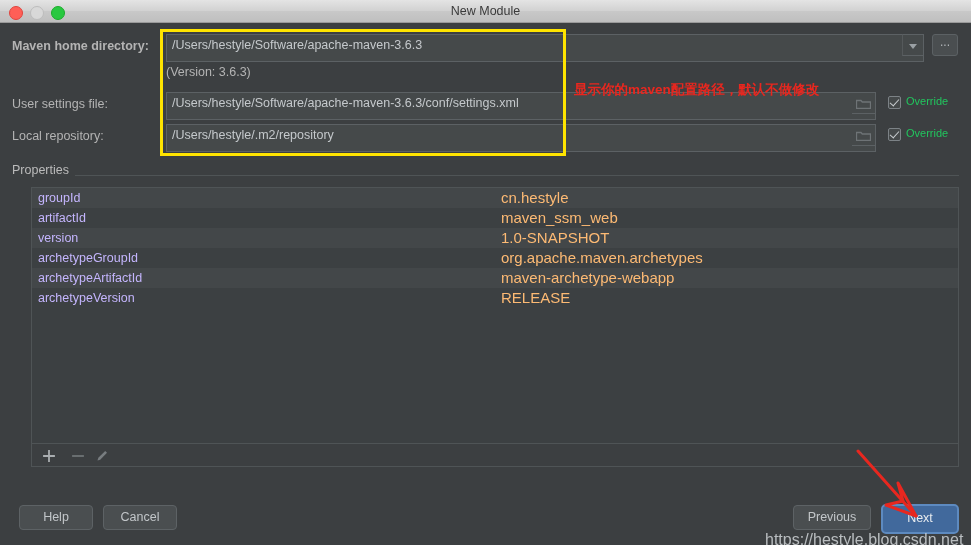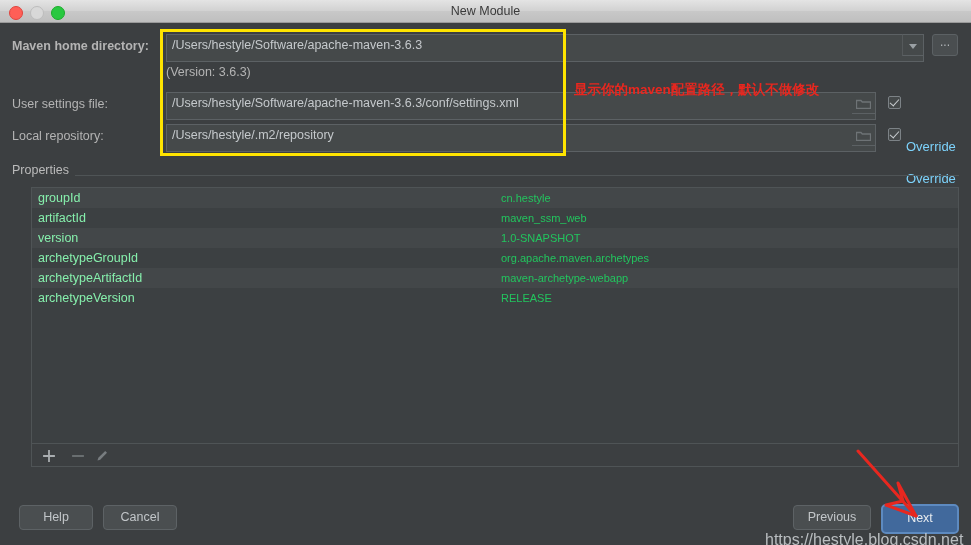--- a/index.html
+++ b/index.html
@@ -155,23 +155,22 @@
     left: 3px; top: 0px;
     width: 4px; height: 8px;
     border: solid #c9cdd0;
     border-width: 0 1.6px 1.6px 0;
     transform: rotate(42deg);
   }
   .ob-user  { left: 888px; top: 73px; }
   .ob-local { left: 888px; top: 105px; }
   .override-label {
     position: absolute;
-    color: #7dd3fc;
-    font-size: 13px;
-    margin-top: 44px;
+    color: #22c55e;
+    font-size: 11px;
   }
   .ol-user  { left: 906px; top: 72px; }
   .ol-local { left: 906px; top: 104px; }
 
   
   .yellow-box {
     position: absolute;
     left: 160px; top: 6px;
     width: 406px; height: 127px;
     border: 3px solid #ffe400;
@@ -219,31 +218,31 @@
     height: 20px;
     line-height: 20px;
     display: flex;
   }
   .prop-row.odd  { background: #434749; }
   .prop-row.even { background: #3c4042; }
   .prop-key {
     width: 467px;
     padding-left: 6px;
     box-sizing: border-box;
-    color: #86efac;
+    color: #c4b5fd;
     font-size: 12.5px;
     white-space: nowrap;
     overflow: hidden;
   }
   .prop-val {
     flex: 1;
     padding-left: 2px;
     box-sizing: border-box;
-    color: #22c55e;
-    font-size: 11px;
+    color: #fdba74;
+    font-size: 15px;
     white-space: nowrap;
     overflow: hidden;
   }
 
   .table-toolbar {
     position: absolute;
     left: 31px; top: 421px;
     width: 928px; height: 23px;
     box-sizing: border-box;
     border: 1px solid #4f5456;

